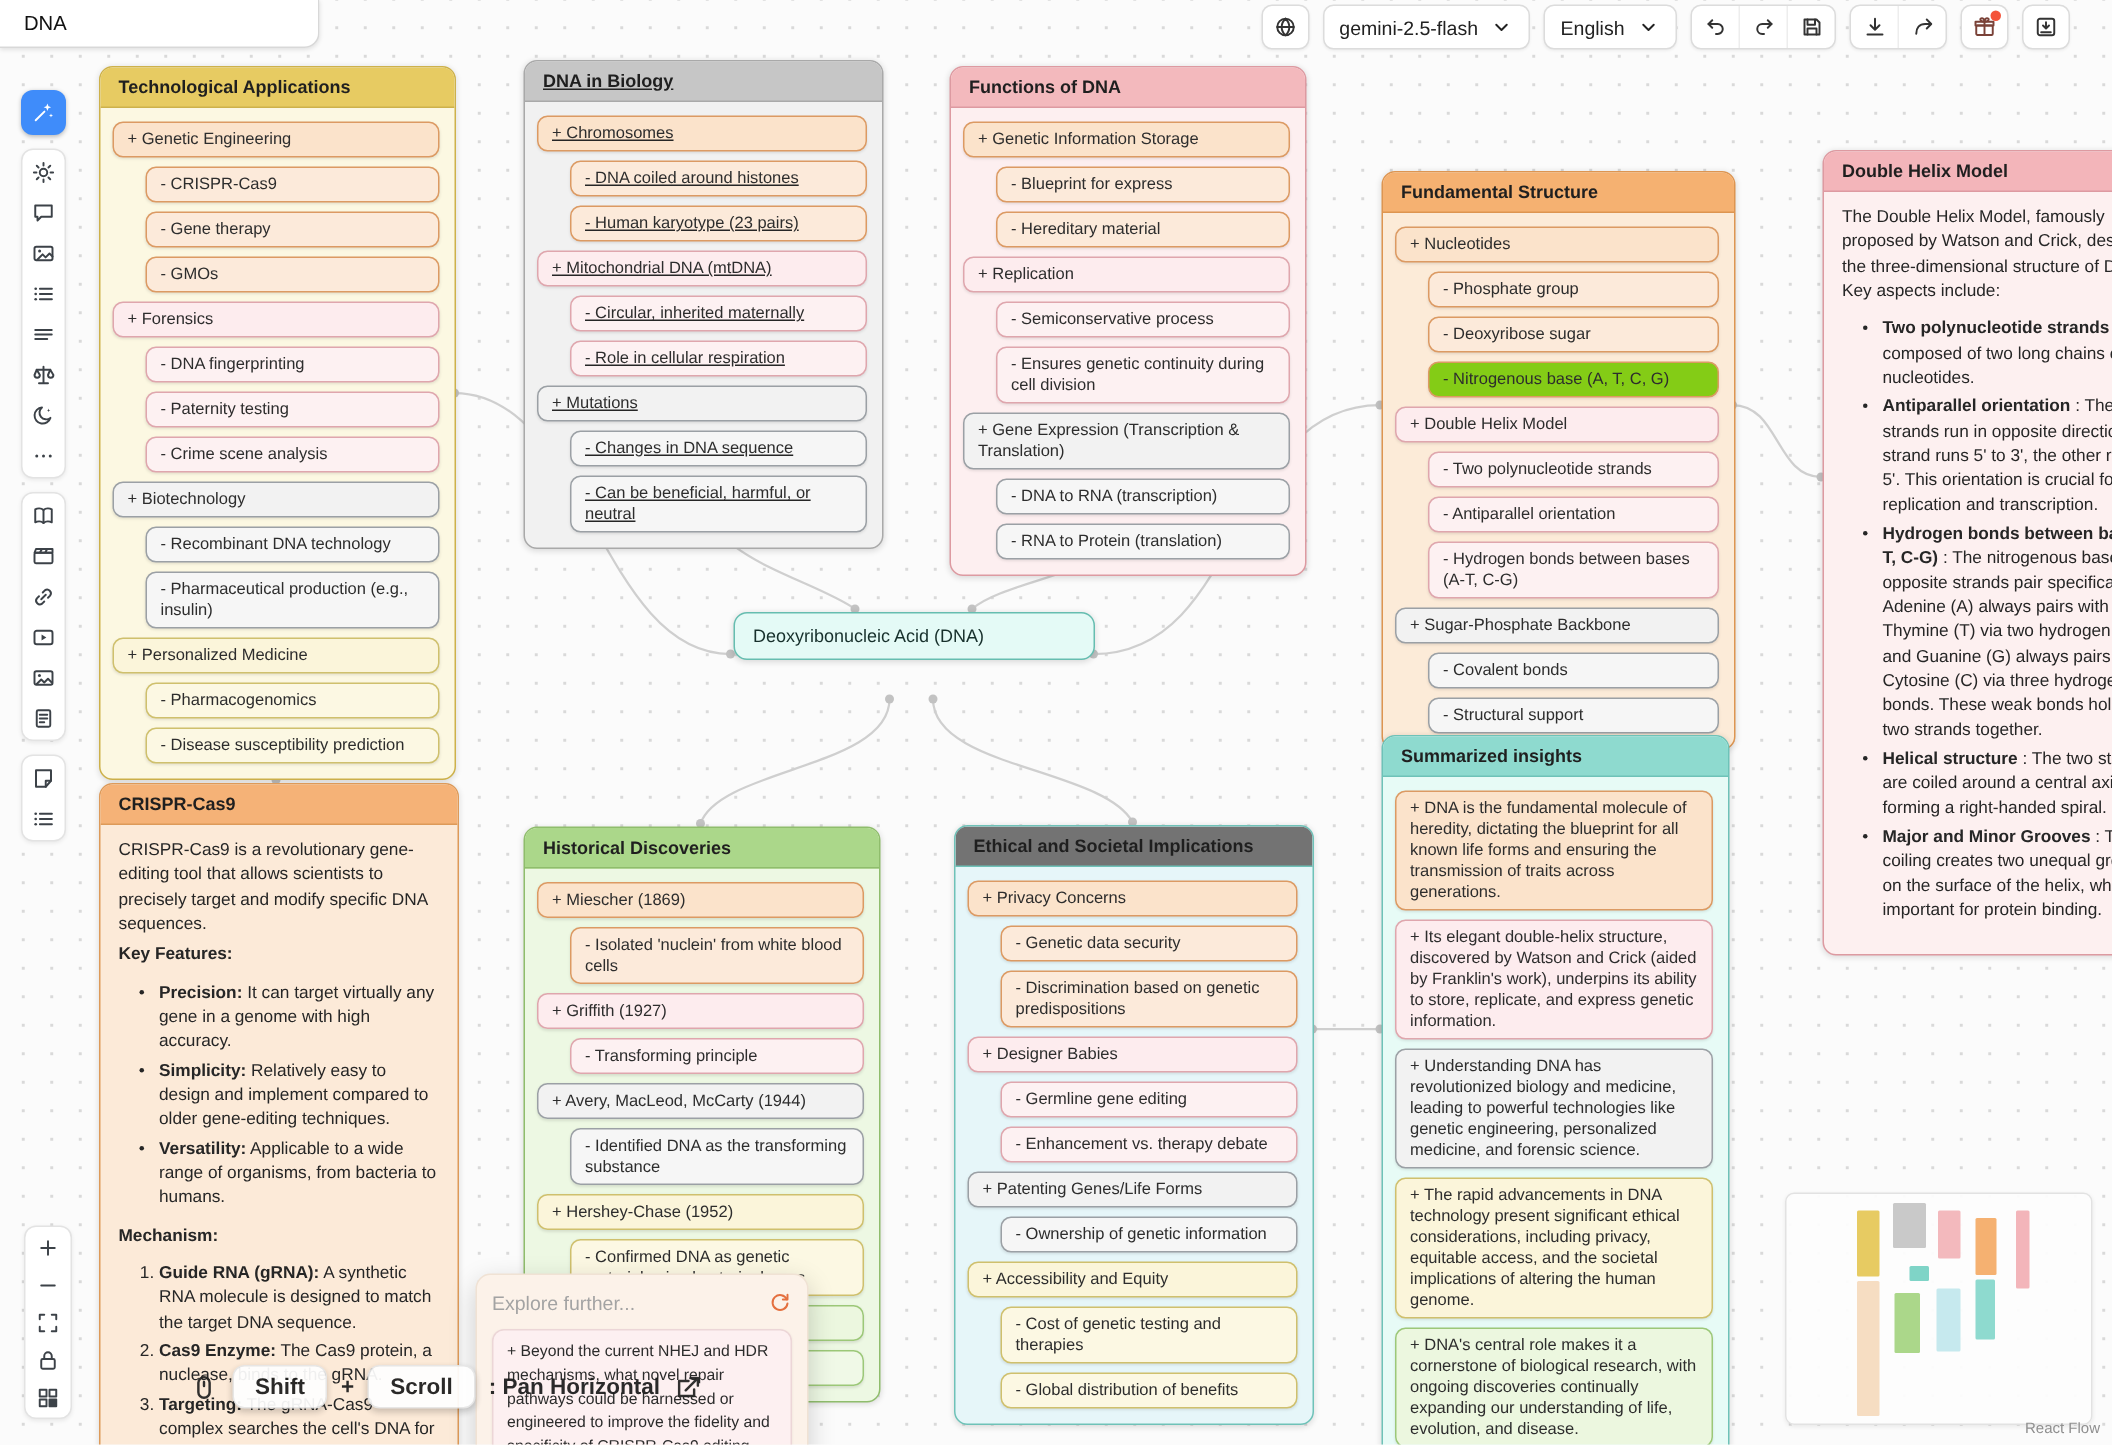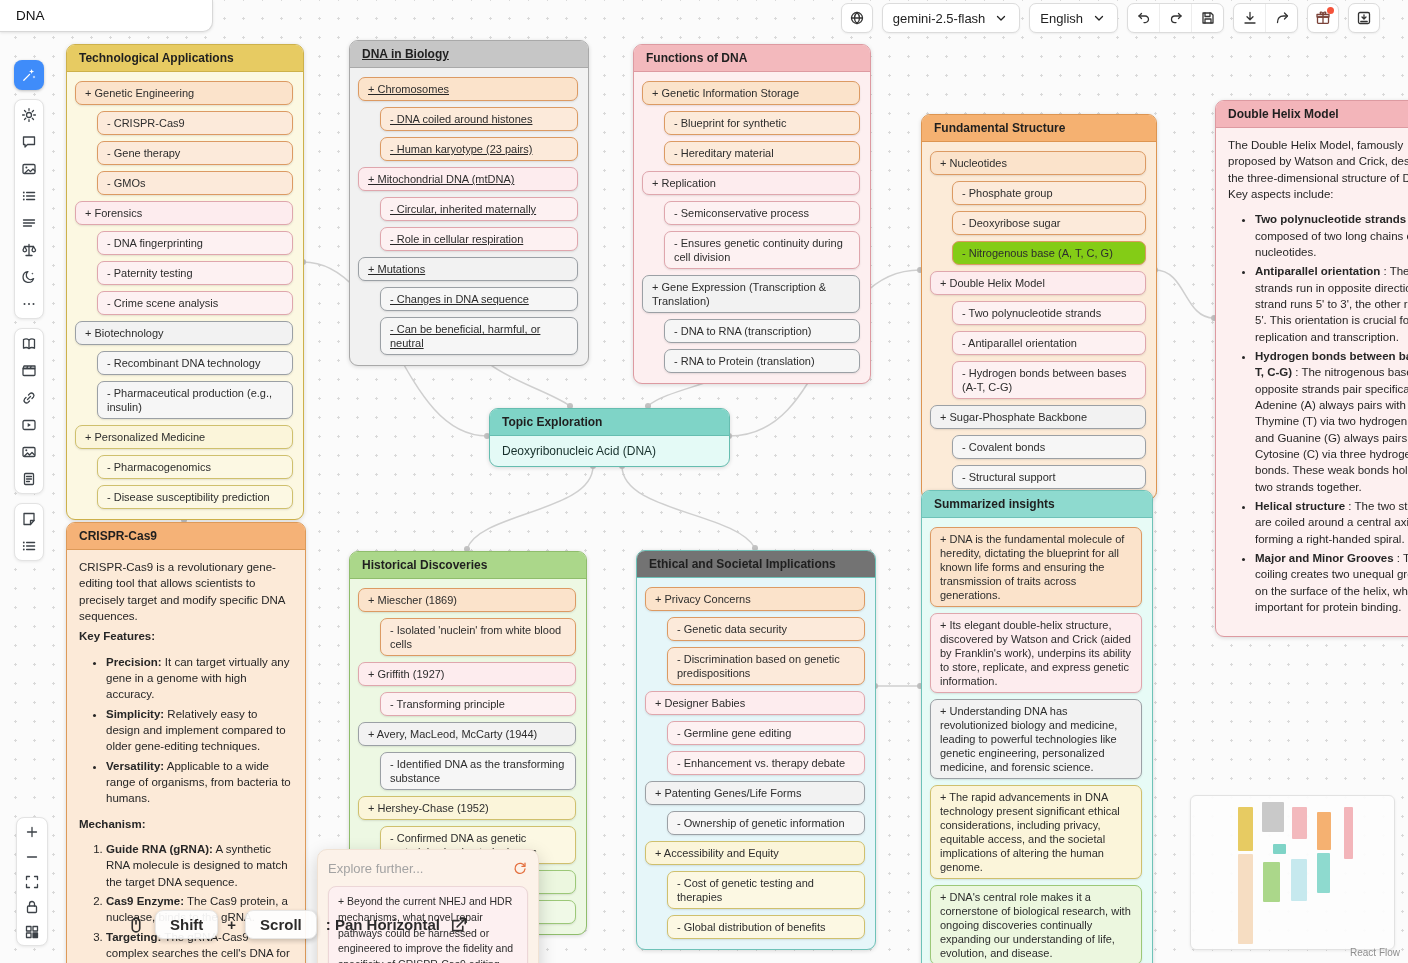--- a/index.html
+++ b/index.html
@@ -152,21 +152,21 @@
         <div class="mm-item l2" style="background: rgb(253, 241, 242); border-color: rgb(223, 166, 173);">- Role in cellular respiration</div>
         <div class="mm-item" style="background: rgb(242, 242, 242); border-color: rgb(155, 160, 165);">+ Mutations</div>
         <div class="mm-item l2" style="background: rgb(246, 246, 246); border-color: rgb(155, 160, 165);">- Changes in DNA sequence</div>
         <div class="mm-item l2" style="background: rgb(246, 246, 246); border-color: rgb(155, 160, 165);">- Can be beneficial, harmful, or neutral</div>
       </div>
     </div>
     <div class="node" style="left: 633px; top: 44px; width: 236px; background: rgb(253, 239, 240); border-color: rgb(221, 154, 161);">
       <div class="node-header" style="background: rgb(243, 185, 189); border-color: rgb(221, 154, 161);">Functions of DNA</div>
       <div class="node-body">
         <div class="mm-item" style="background: rgb(251, 227, 203); border-color: rgb(220, 154, 99);">+ Genetic Information Storage</div>
-        <div class="mm-item l2" style="background: rgb(252, 234, 218); border-color: rgb(220, 154, 99);">- Blueprint for synthetic</div>
+        <div class="mm-item l2" style="background: rgb(252, 234, 218); border-color: rgb(220, 154, 99);">- Blueprint for express</div>
         <div class="mm-item l2" style="background: rgb(252, 234, 218); border-color: rgb(220, 154, 99);">- Hereditary material</div>
         <div class="mm-item" style="background: rgb(253, 236, 238); border-color: rgb(223, 166, 173);">+ Replication</div>
         <div class="mm-item l2" style="background: rgb(253, 241, 242); border-color: rgb(223, 166, 173);">- Semiconservative process</div>
         <div class="mm-item l2" style="background: rgb(253, 241, 242); border-color: rgb(223, 166, 173);">- Ensures genetic continuity during cell division</div>
         <div class="mm-item" style="background: rgb(242, 242, 242); border-color: rgb(155, 160, 165);">+ Gene Expression (Transcription &amp; Translation)</div>
         <div class="mm-item l2" style="background: rgb(246, 246, 246); border-color: rgb(155, 160, 165);">- DNA to RNA (transcription)</div>
         <div class="mm-item l2" style="background: rgb(246, 246, 246); border-color: rgb(155, 160, 165);">- RNA to Protein (translation)</div>
       </div>
     </div>
     <div class="node" style="left: 921px; top: 114px; width: 234px; background: rgb(252, 235, 216); border-color: rgb(221, 149, 81);">
@@ -220,21 +220,20 @@
       <div class="node-header" style="background: rgb(142, 218, 207); border-color: rgb(110, 194, 184);">Summarized insights</div>
       <div class="node-body">
         <div class="mm-item" style="background: rgb(251, 227, 203); border-color: rgb(220, 154, 99);">+ DNA is the fundamental molecule of heredity, dictating the blueprint for all known life forms and ensuring the transmission of traits across generations.</div>
         <div class="mm-item" style="background: rgb(253, 236, 238); border-color: rgb(223, 166, 173);">+ Its elegant double-helix structure, discovered by Watson and Crick (aided by Franklin's work), underpins its ability to store, replicate, and express genetic information.</div>
         <div class="mm-item" style="background: rgb(242, 242, 242); border-color: rgb(155, 160, 165);">+ Understanding DNA has revolutionized biology and medicine, leading to powerful technologies like genetic engineering, personalized medicine, and forensic science.</div>
         <div class="mm-item" style="background: rgb(251, 245, 218); border-color: rgb(207, 192, 109);">+ The rapid advancements in DNA technology present significant ethical considerations, including privacy, equitable access, and the societal implications of altering the human genome.</div>
         <div class="mm-item" style="background: rgb(236, 247, 223); border-color: rgb(156, 200, 120);">+ DNA's central role makes it a cornerstone of biological research, with ongoing discoveries continually expanding our understanding of life, evolution, and disease.</div>
       </div>
     </div>
     <div class="node" style="left: 489px; top: 408px; width: 239px; background: rgb(228, 250, 246); border-color: rgb(102, 189, 176);">
-      <div class="node-header" style="background: rgb(127, 212, 199); border-color: rgb(102, 189, 176);">Topic Exploration</div>
       <div class="topic-body">Deoxyribonucleic Acid (DNA)</div>
     </div>
     <div class="node" style="left: 66px; top: 522px; width: 238px; background: rgb(252, 234, 216); border-color: rgb(221, 154, 89);">
       <div class="node-header" style="background: rgb(245, 178, 119); border-color: rgb(221, 154, 89);">CRISPR-Cas9</div>
       <div class="dp-body">
         <p>CRISPR-Cas9 is a revolutionary gene-editing tool that allows scientists to precisely target and modify specific DNA sequences.</p>
         <div class="dp-h">Key Features:</div>
         <ul>
           <li><strong>Precision:</strong> It can target virtually any gene in a genome with high accuracy.</li>
           <li><strong>Simplicity:</strong> Relatively easy to design and implement compared to older gene-editing techniques.</li>

